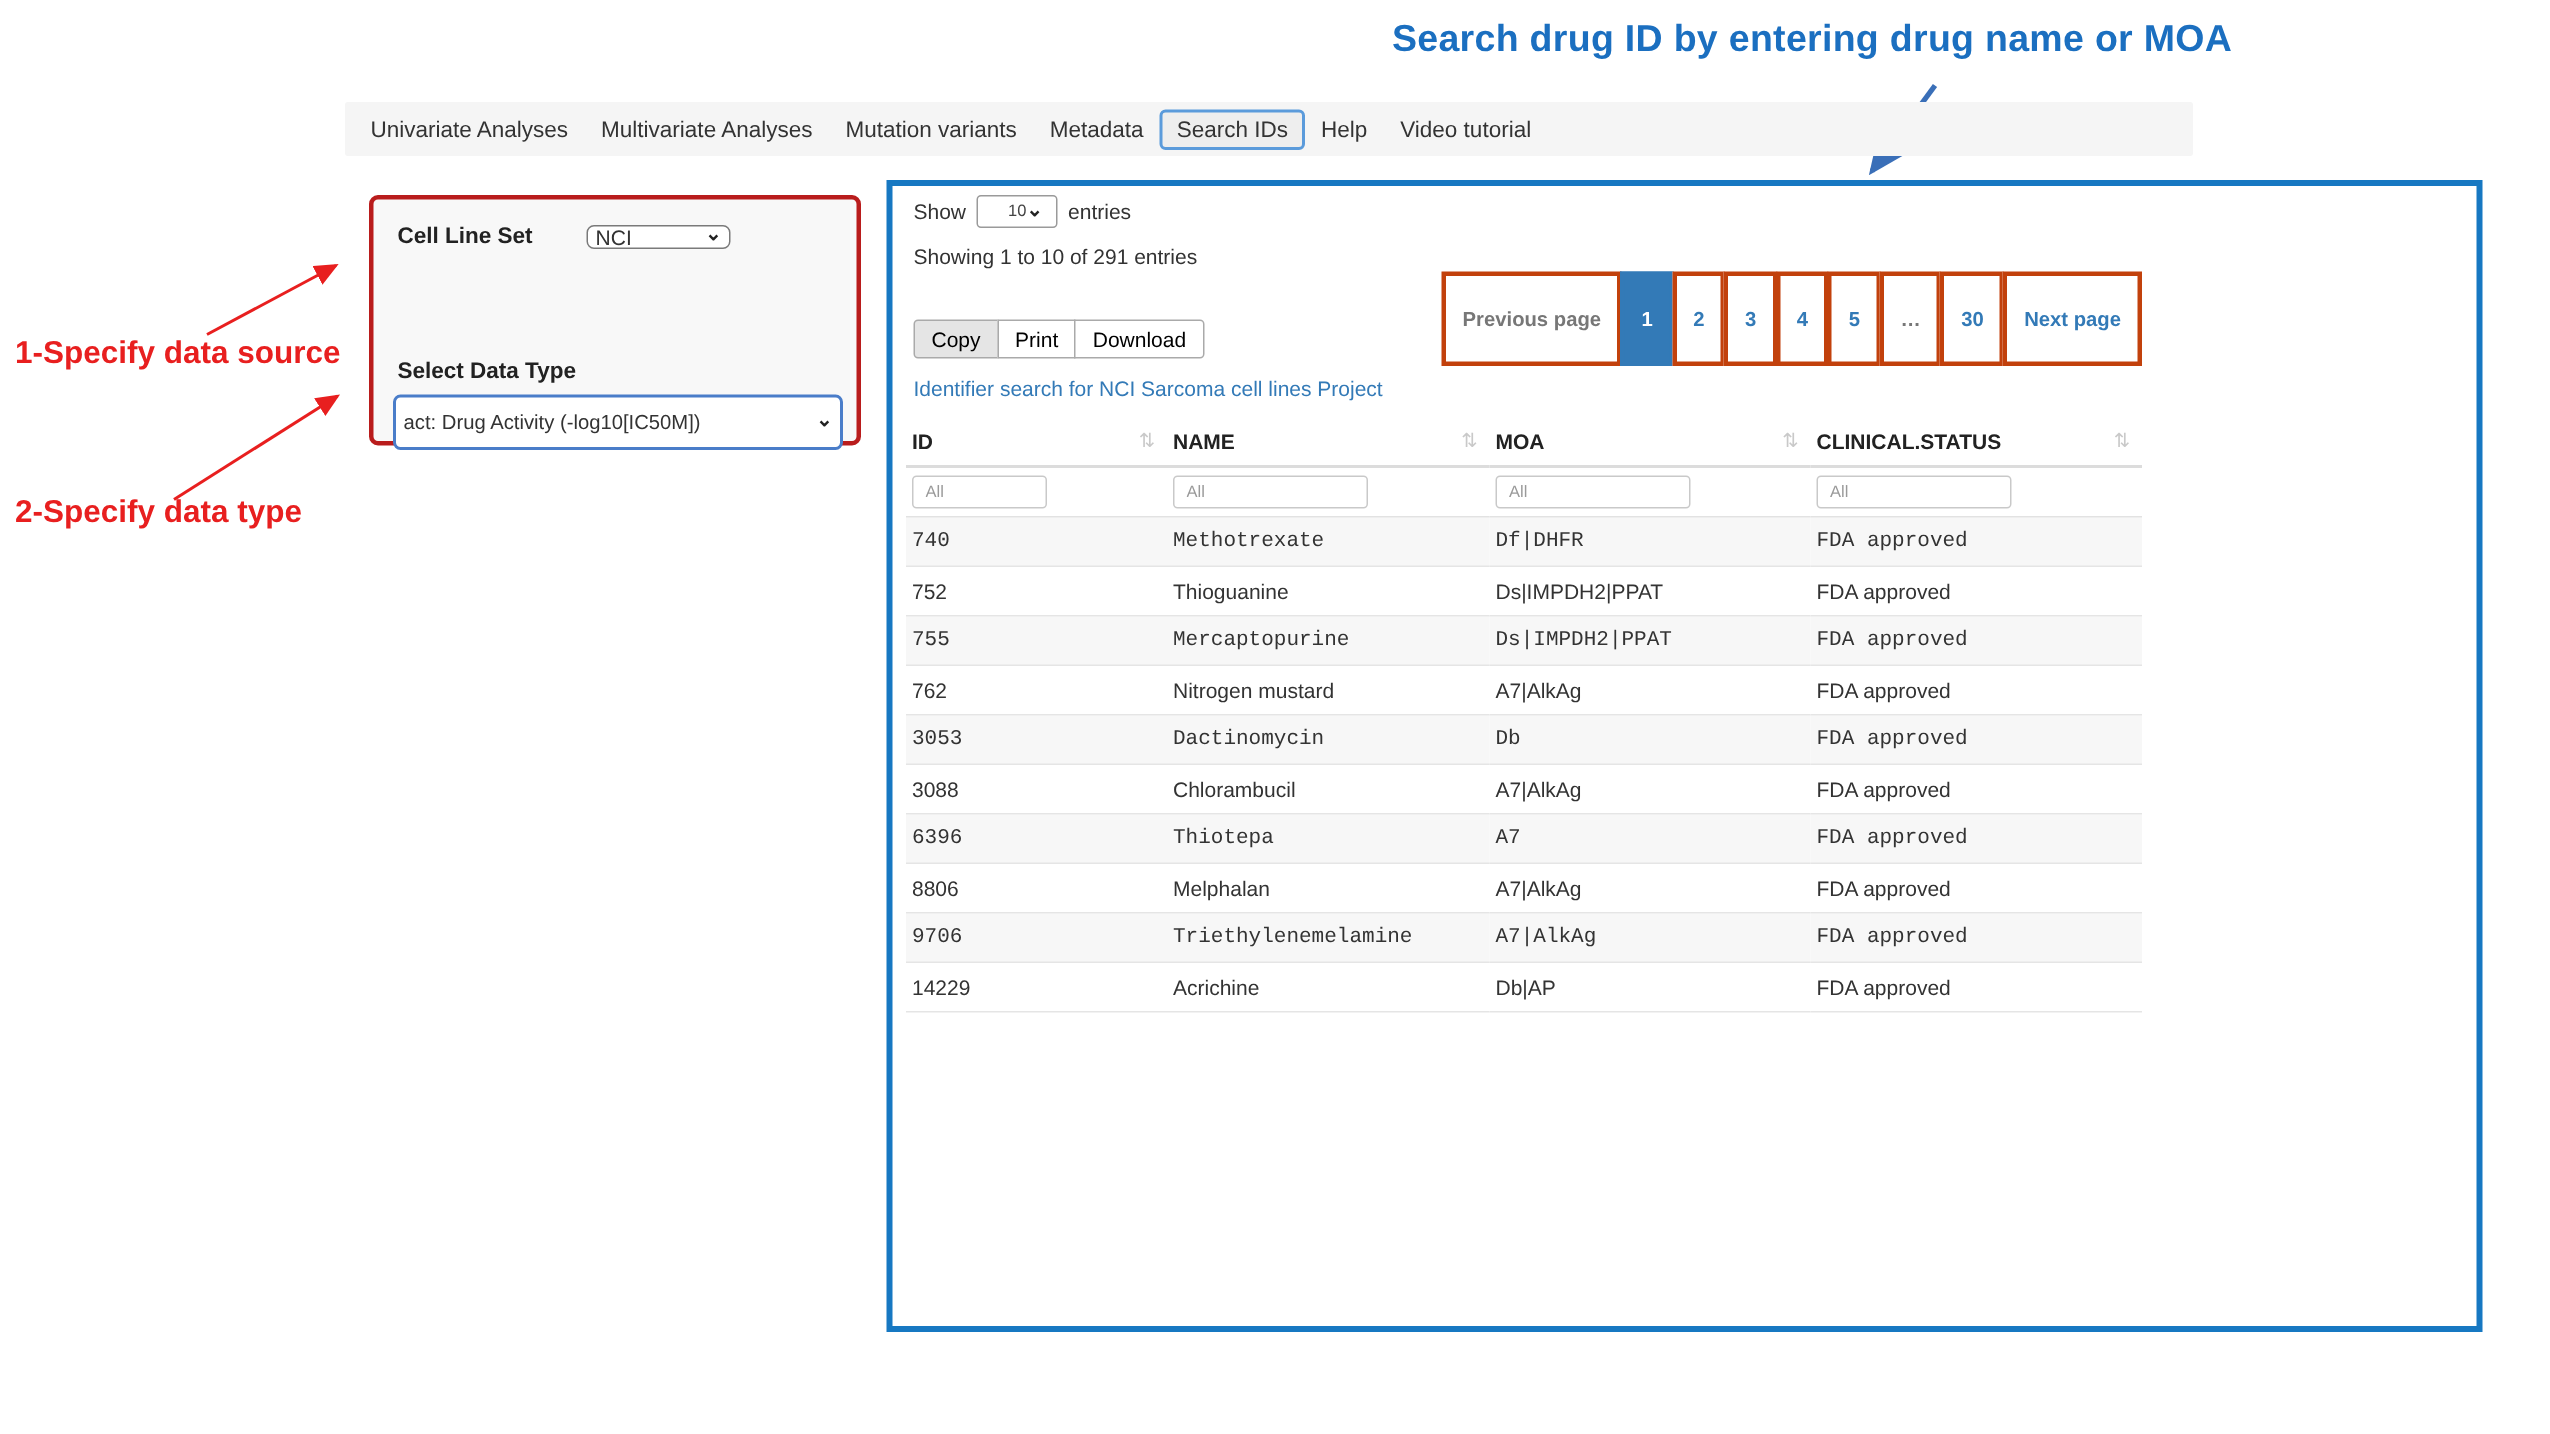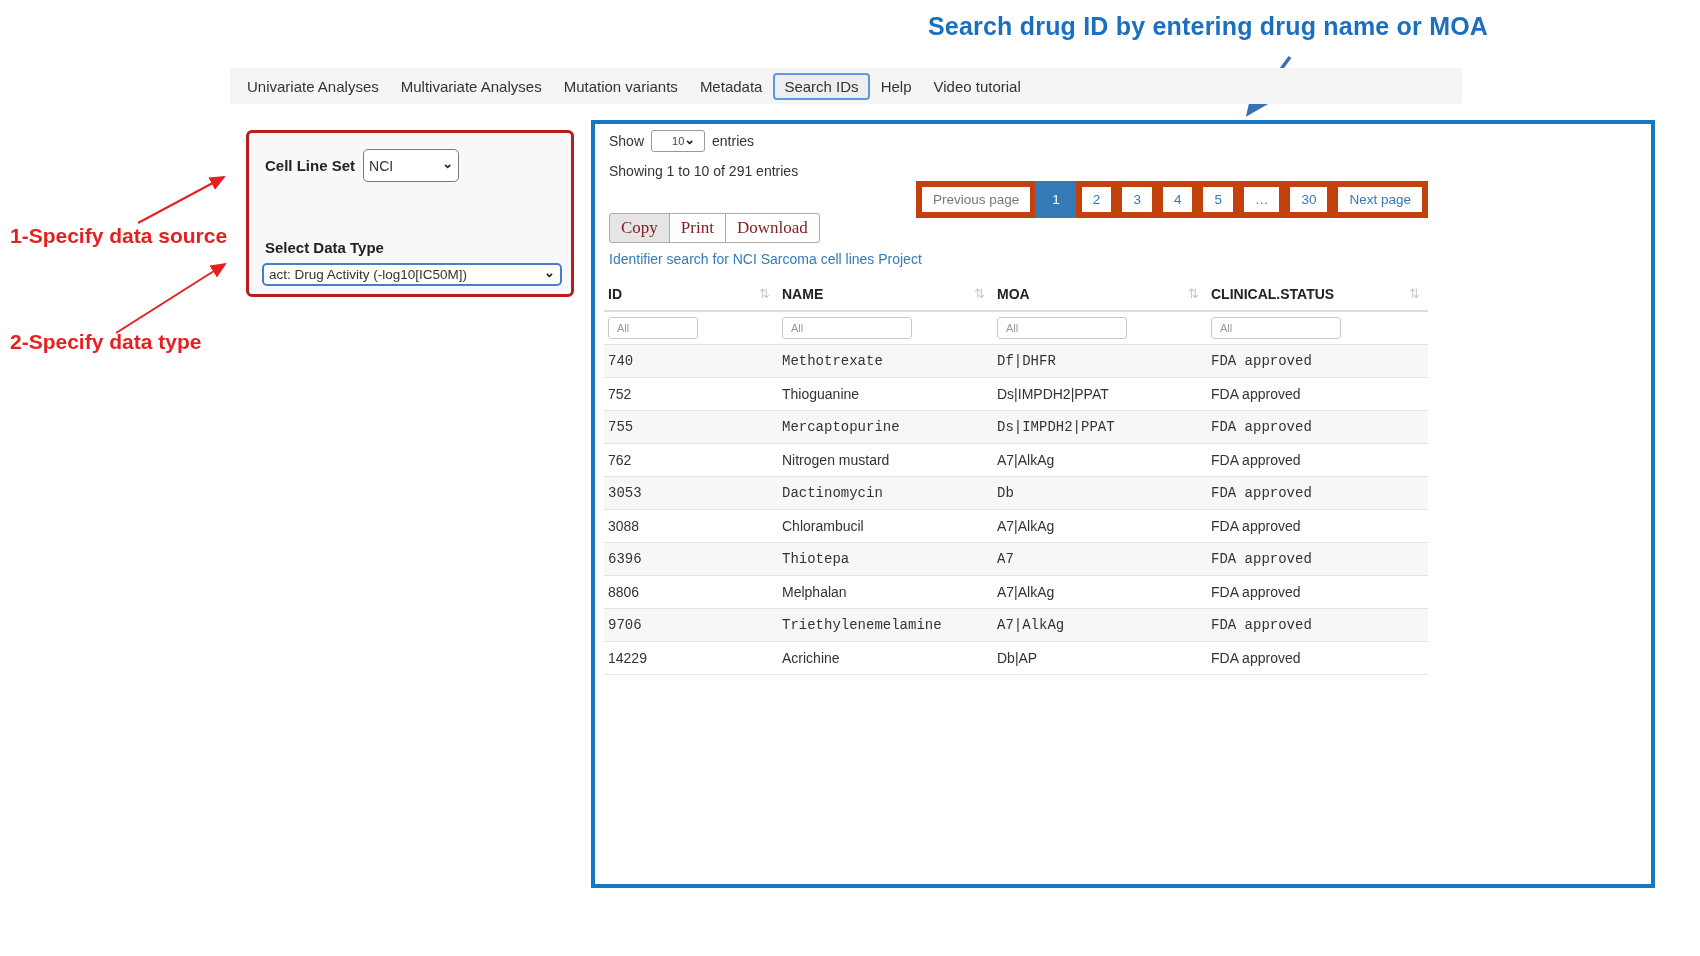--- a/index.html
+++ b/index.html
@@ -37,50 +37,50 @@
   #side-panel {
     position:absolute; left:246px; top:130px; width:328px; height:167px;
     background:#f8f8f8; border:3px solid #b91c1c; border-radius:6px; box-sizing:border-box;padding-left:28px;
   }
   .panel-label { font-weight:bold; font-size:15px; color:#222; }
   #cellline-row { position:absolute; left:16px; top:16px; display:flex; align-items:center; gap:8px; }
   .selbox {
     display:inline-flex; align-items:center; justify-content:space-between;
     background:#fff; box-sizing:border-box; cursor:pointer;
   }
-  #cellline-select { width:96px; height:33px; border:1.5px solid #7a7a7a; border-radius:5px; padding:0 5px; font-size:14px; }
+  #cellline-select { width:96px; height:16px; border:1.5px solid #7a7a7a; border-radius:5px; padding:0 5px; font-size:14px;margin-left:28px; }
   #datatype-label { position:absolute; left:16px; top:106px; }
   #datatype-select {
-    position:absolute; left:13px; top:130px; width:300px; height:23px;
+    position:absolute; left:13px; top:130px; width:300px; height:37px;
     border:2px solid #4a7dc9; border-radius:5px; padding:0 5px; font-size:13.5px;
   }
   .chev { font-size:13px; color:#222; font-weight:bold; line-height:1; transform:translateY(-2px); }
 
   
   #main-panel {
     position:absolute; left:591px; top:120px; width:1064px; height:768px;
     border:4px solid #1778c2; background:#fff; box-sizing:border-box;
   }
   #show-row { position:absolute; left:14px; top:6px; display:flex; align-items:center; gap:7px; font-size:14px; }
   #show-select { width:54px; height:22px; border:1px solid #9a9a9a; border-radius:3px; padding:0 20px; font-size:11px; color:#444; }
   #showing-text { position:absolute; left:14px; top:39px; font-size:14px; }
 
   #pagination { position:absolute; top:57px; right:223px; display:flex; font-size:13.5px; }
   .page-cell {
-    padding:5px 11px; border:6px solid #c2410c; margin-left:-1px; background:#fff;
-    color:#337ab7; cursor:pointer; white-space:nowrap;
+    padding:21px 11px; border:3px solid #c2410c; margin-left:-1px; background:#fff;
+    color:#337ab7; cursor:pointer; white-space:nowrap;font-weight:bold;
   }
   .page-cell.prev { color:#777; }
   .page-cell.active { background:#337ab7; border-color:#337ab7; color:#fff; }
   .page-cell.dots { color:#777; cursor:default; }
 
   #btn-group { position:absolute; left:14px; top:89px; display:flex; }
   .tbl-btn {
     padding:4px 11px; border:1px solid #aaa; margin-left:-1px; background:#fff;
-    font-size:17px; color:#7f1d1d; cursor:pointer; font-family:Liberation Serif, serif;
+    font-size:14px; color:#000000; cursor:pointer; font-family:Liberation Sans, sans-serif;
   }
   .tbl-btn.first { border-radius:3px 0 0 3px; background:#e5e5e5; margin-left:0; }
   .tbl-btn.last  { border-radius:0 3px 3px 0; }
 
   #id-search-link { position:absolute; left:14px; top:127px; font-size:14px; color:#337ab7; cursor:pointer; }
 
   #data-table { position:absolute; left:9px; top:154px; border-collapse:collapse; table-layout:fixed; }
   #data-table th {
     text-align:left; font-size:14px; font-weight:bold; color:#222;
     padding:8px 4px; border-bottom:2px solid #dcdcdc; position:relative; cursor:pointer;

